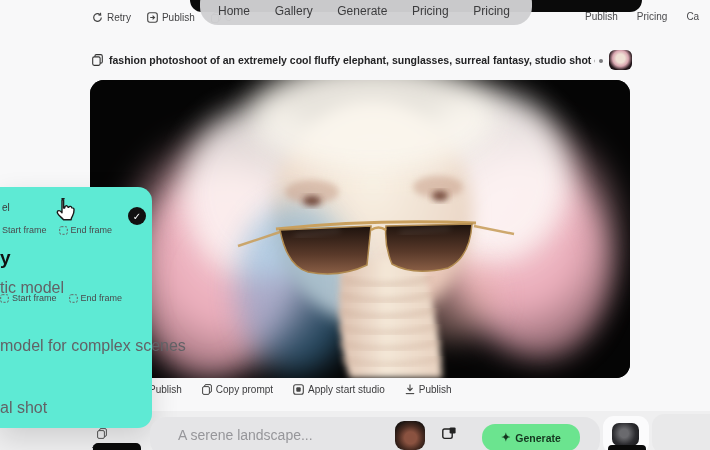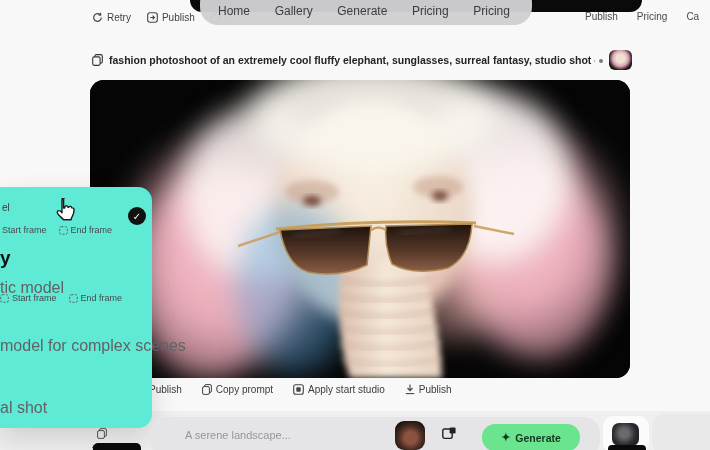--- a/index.html
+++ b/index.html
@@ -59,22 +59,22 @@
   .mp-check { position:absolute; left:128px; top:20px; width:18px; height:18px; border-radius:50%;
     background:#111; color:#fff; font-size:10px; display:flex; align-items:center; justify-content:center; }
   .chip-row { position:absolute; display:flex; gap:12px; align-items:center; }
   .chip { display:flex; align-items:center; gap:3px; font-size:9px; color:#4a4a4d; white-space:nowrap; }
   .mp-title { position:absolute; left:0; top:60px; font-size:19px; font-weight:800; color:#111; }
   .mp-sub { position:absolute; font-size:16px; color:#626266; white-space:nowrap; }
 
   
   .input-bar { position:absolute; left:150px; top:417px; width:450px; height:40px; background:#e5e5e7;
     border-radius:16px; z-index:8; }
-  .prompt-input { position:absolute; left:35px; top:8px; width:200px; height:20px; border:none; background:transparent;
-    font-size:11px; color:#333; outline:none; font-family:"Liberation Sans", sans-serif; }
+  .prompt-input { position:absolute; left:28px; top:8px; width:200px; height:20px; border:none; background:transparent;
+    font-size:14px; color:#333; outline:none; font-family:"Liberation Sans", sans-serif; }
   .prompt-input::placeholder { color:#96969a; }
   .bar-avatar { position:absolute; left:245px; top:4px; width:30px; height:29px; border-radius:9px;
     background:radial-gradient(circle at 52% 58%, #8a5240 0 26%, #4a2c22 52%, #1b1411 78%, #0e0c0b 100%); }
   .bar-frames { position:absolute; left:292px; top:10px; }
   .generate-btn { position:absolute; left:332px; top:7px; width:98px; height:27px; border-radius:13px;
     background:#6be48f; border:none; display:flex; align-items:center; justify-content:center; gap:5px;
     font-size:10.5px; font-weight:700; color:#14361f; cursor:pointer; font-family:"Liberation Sans", sans-serif; }
 
   
   .cursor { position:absolute; left:52px; top:196px; z-index:12; pointer-events:none; }

